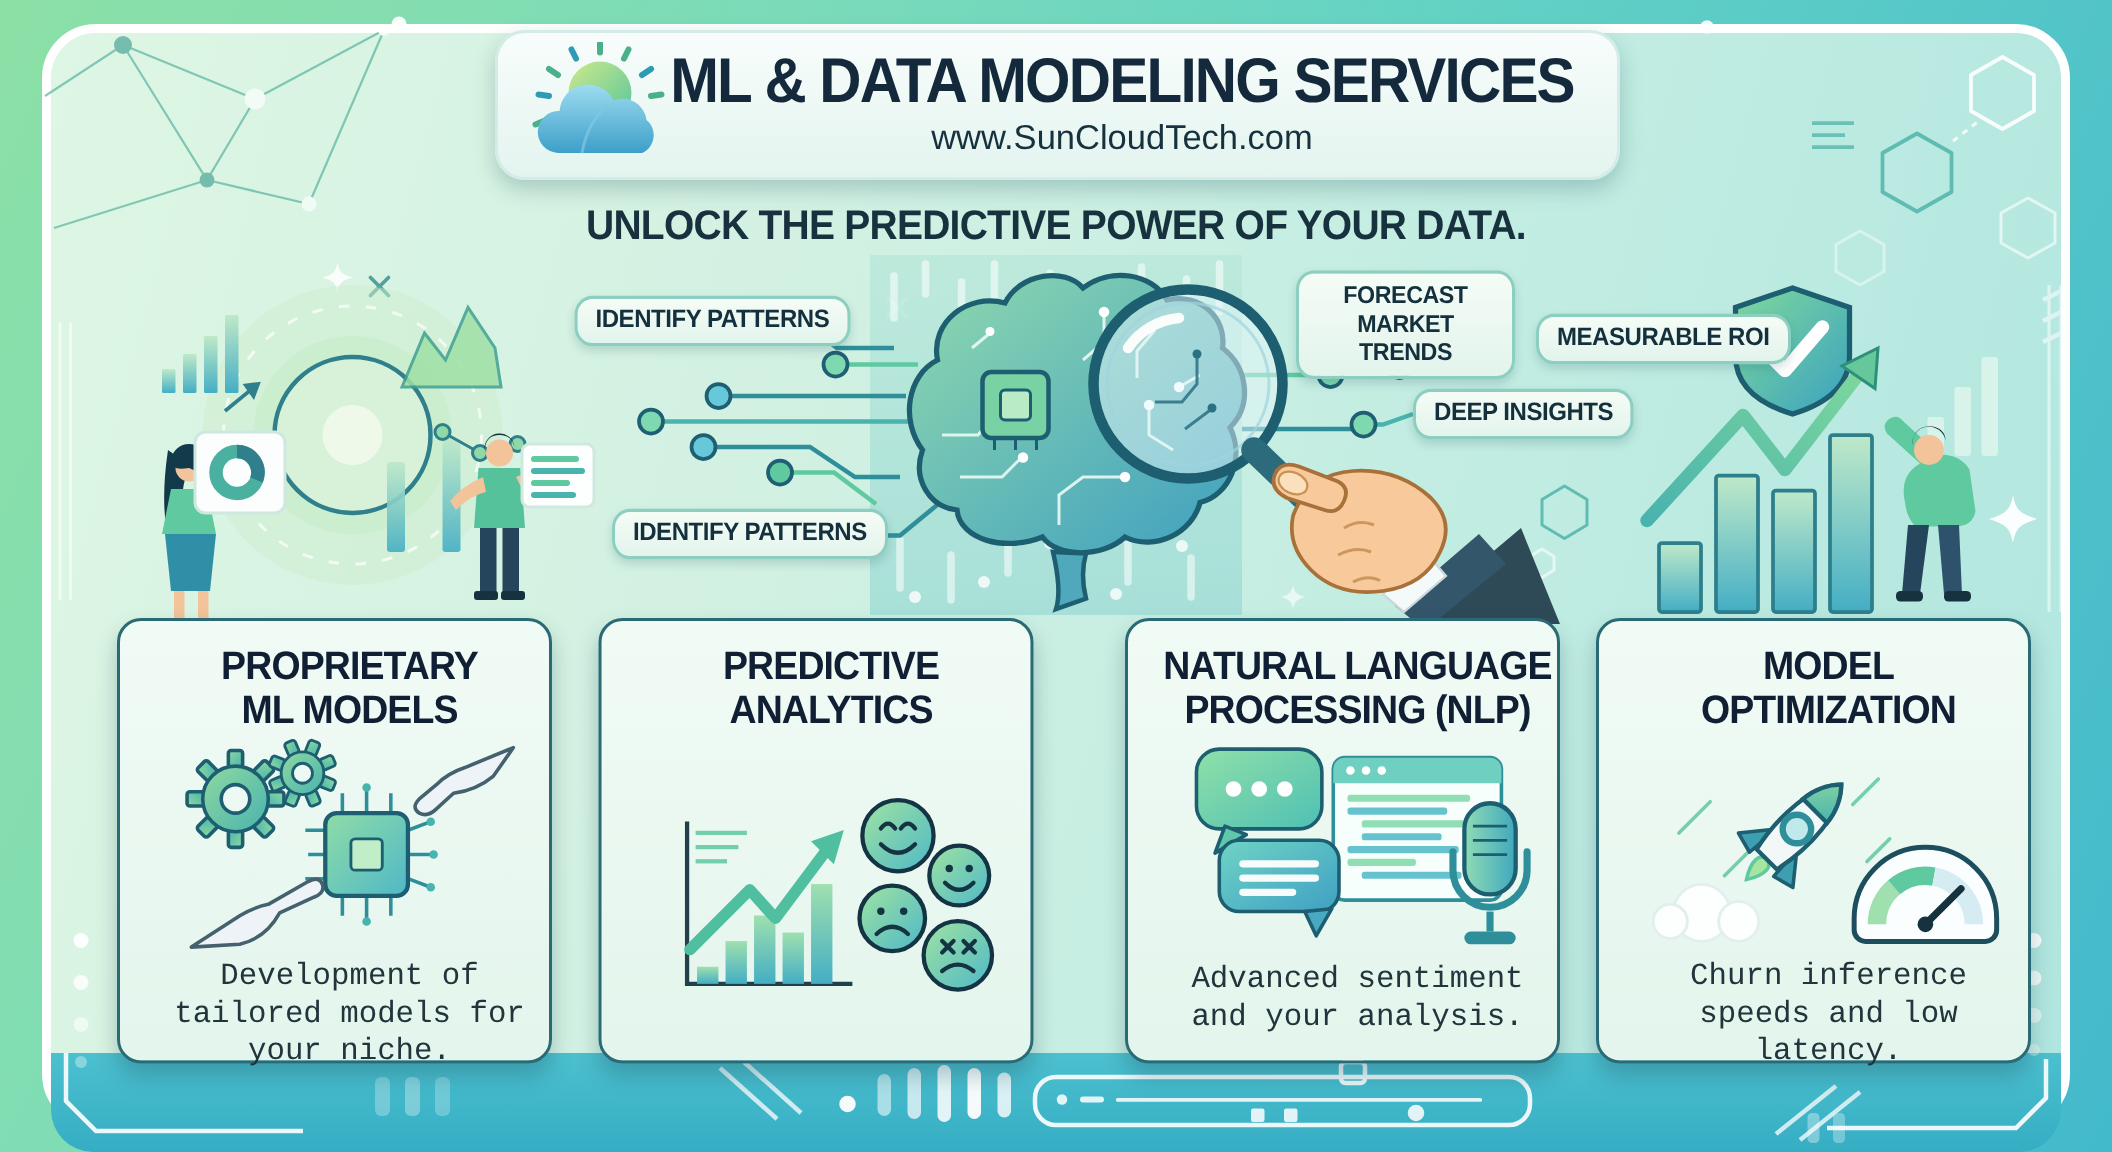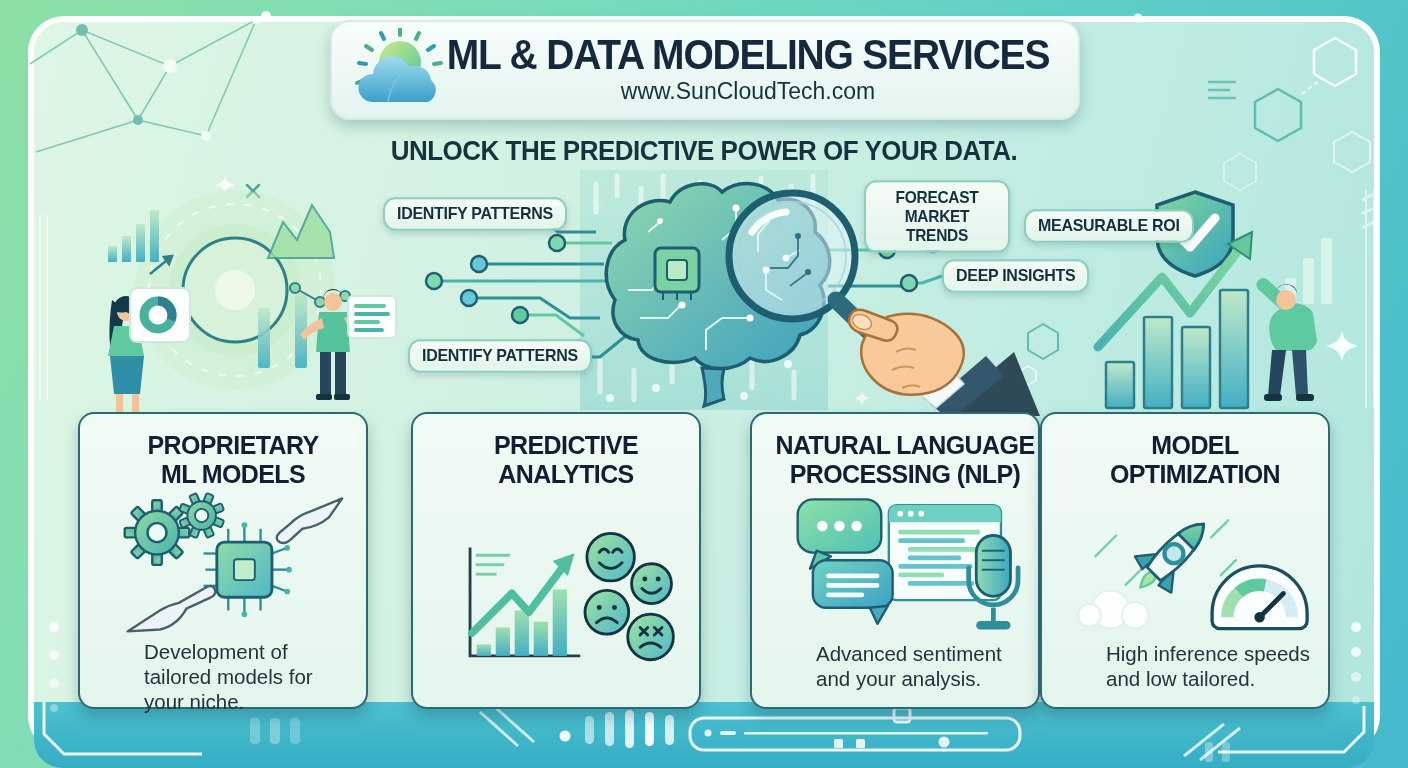--- a/index.html
+++ b/index.html
@@ -50,22 +50,22 @@
     border:2px solid #2a6a74;border-radius:16px;
     box-shadow:0 8px 14px rgba(25,70,85,.28);
     display:flex;flex-direction:column;align-items:center;padding-left:20px;
   }
   .card-title{
     margin-top:17px;text-align:center;font-weight:700;font-size:25px;line-height:1.12;
     letter-spacing:-0.6px;color:#101f33;transform:scaleY(1.06);
   }
   .card-icon{flex:1;display:flex;align-items:center;justify-content:center;}
   .card-desc{
-    margin-bottom:16px;text-align:left;font-family:Liberation Sans, sans-serif;
-    font-size:20.5px;line-height:1.22;color:#22343c;padding:0 12px;margin-left:32px;
+    margin-bottom:16px;text-align:center;font-family:Liberation Mono, monospace;
+    font-size:20.5px;line-height:1.22;color:#22343c;padding:0 12px;
   }
   
   .bottom-band{
     position:absolute;left:34px;top:702px;width:1340px;height:66px;z-index:2;
     background:linear-gradient(180deg,#4cc0cf 0%,#35adc3 100%);
     border-radius:0 0 28px 28px;overflow:hidden;
   }
 </style>
 </head>
 <body>
@@ -536,21 +536,21 @@
         <rect x="108" y="58" width="58" height="58" rx="8" fill="url(#gChip)" stroke="#1d5e70" stroke-width="3"></rect>
         <rect x="126" y="76" width="22" height="22" rx="3" fill="#bfeec9" stroke="#1d5e70" stroke-width="2"></rect>
       </g>
       <path d="M14,152 L48,130 Q58,124 68,122 L96,106 Q104,102 106,108 Q108,114 100,117 L76,128 Q66,146 48,150 Z" fill="#edf3f6" stroke="#44616e" stroke-width="2.5" stroke-linejoin="round"></path>
       <path d="M240,12 L206,26 Q194,30 186,38 L174,48 Q168,54 174,58 Q180,61 186,55 L198,44 Q214,42 226,32 Z" fill="#edf3f6" stroke="#44616e" stroke-width="2.5" stroke-linejoin="round"></path>
     </svg>
   </div>
   <div class="card-desc">Development of tailored models for your niche.</div>
 </div>
 
-<div class="card" style="left:411px;">
+<div class="card" style="left:399px;">
   <div class="card-title">
     <span style="display:block">PREDICTIVE</span>
     <span style="display:block">ANALYTICS</span>
   </div>
   <div class="card-icon">
     <svg width="250" height="152" viewBox="0 0 250 160">
       <defs>
         <linearGradient id="gBar2" x1="0" y1="0" x2="0" y2="1">
           <stop offset="0" stop-color="#9fe0ae"></stop>
             <stop offset="1" stop-color="#44aec4"></stop>
@@ -657,21 +657,21 @@
             <line x1="206" y1="86" x2="230" y2="86"></line>
           </g>
         <line x1="218" y1="126" x2="218" y2="140" stroke="#2e8f9b" stroke-width="5"></line>
         <rect x="200" y="140" width="36" height="9" rx="4.5" fill="#2e8f9b"></rect>
       </g>
     </svg>
   </div>
   <div class="card-desc">Advanced sentiment and your analysis.</div>
 </div>
 
-<div class="card" style="left:1040px;">
+<div class="card" style="left:1064px;">
   <div class="card-title">
     <span style="display:block">MODEL</span>
     <span style="display:block">OPTIMIZATION</span>
   </div>
   <div class="card-icon">
     <svg width="250" height="152" viewBox="0 0 250 160">
       <defs>
         <linearGradient id="gNose" x1="0" y1="0" x2="1" y2="1">
           <stop offset="0" stop-color="#8fd9a0"></stop>
             <stop offset="1" stop-color="#49b3ae"></stop>
@@ -699,14 +699,14 @@
       <g transform="translate(193,118)">
         <path d="M-50,14 A50,50 0 0 1 50,14 L50,22 A8,8 0 0 1 42,30 L-42,30 A8,8 0 0 1 -50,22 Z" fill="#fbfefe" stroke="#1d4e5e" stroke-width="3.5" stroke-linejoin="round"></path>
         <path d="M-34,18 A34,34 0 0 1 -22,-8" fill="none" stroke="#9fe0ae" stroke-width="13"></path>
         <path d="M-22,-8 A34,34 0 0 1 6,-15.5" fill="none" stroke="#5fc9a0" stroke-width="13"></path>
         <path d="M6,-15.5 A34,34 0 0 1 34,18" fill="none" stroke="#d5ecf2" stroke-width="13"></path>
         <line x1="0" y1="18" x2="25" y2="-7" stroke="#16323f" stroke-width="5" stroke-linecap="round"></line>
         <circle cx="0" cy="18" r="5.5" fill="#16323f"></circle>
       </g>
     </svg>
   </div>
-  <div class="card-desc">High inference speeds and low tailored.</div>
+  <div class="card-desc">Churn inference speeds and low latency.</div>
 </div>
 
 </body></html>

